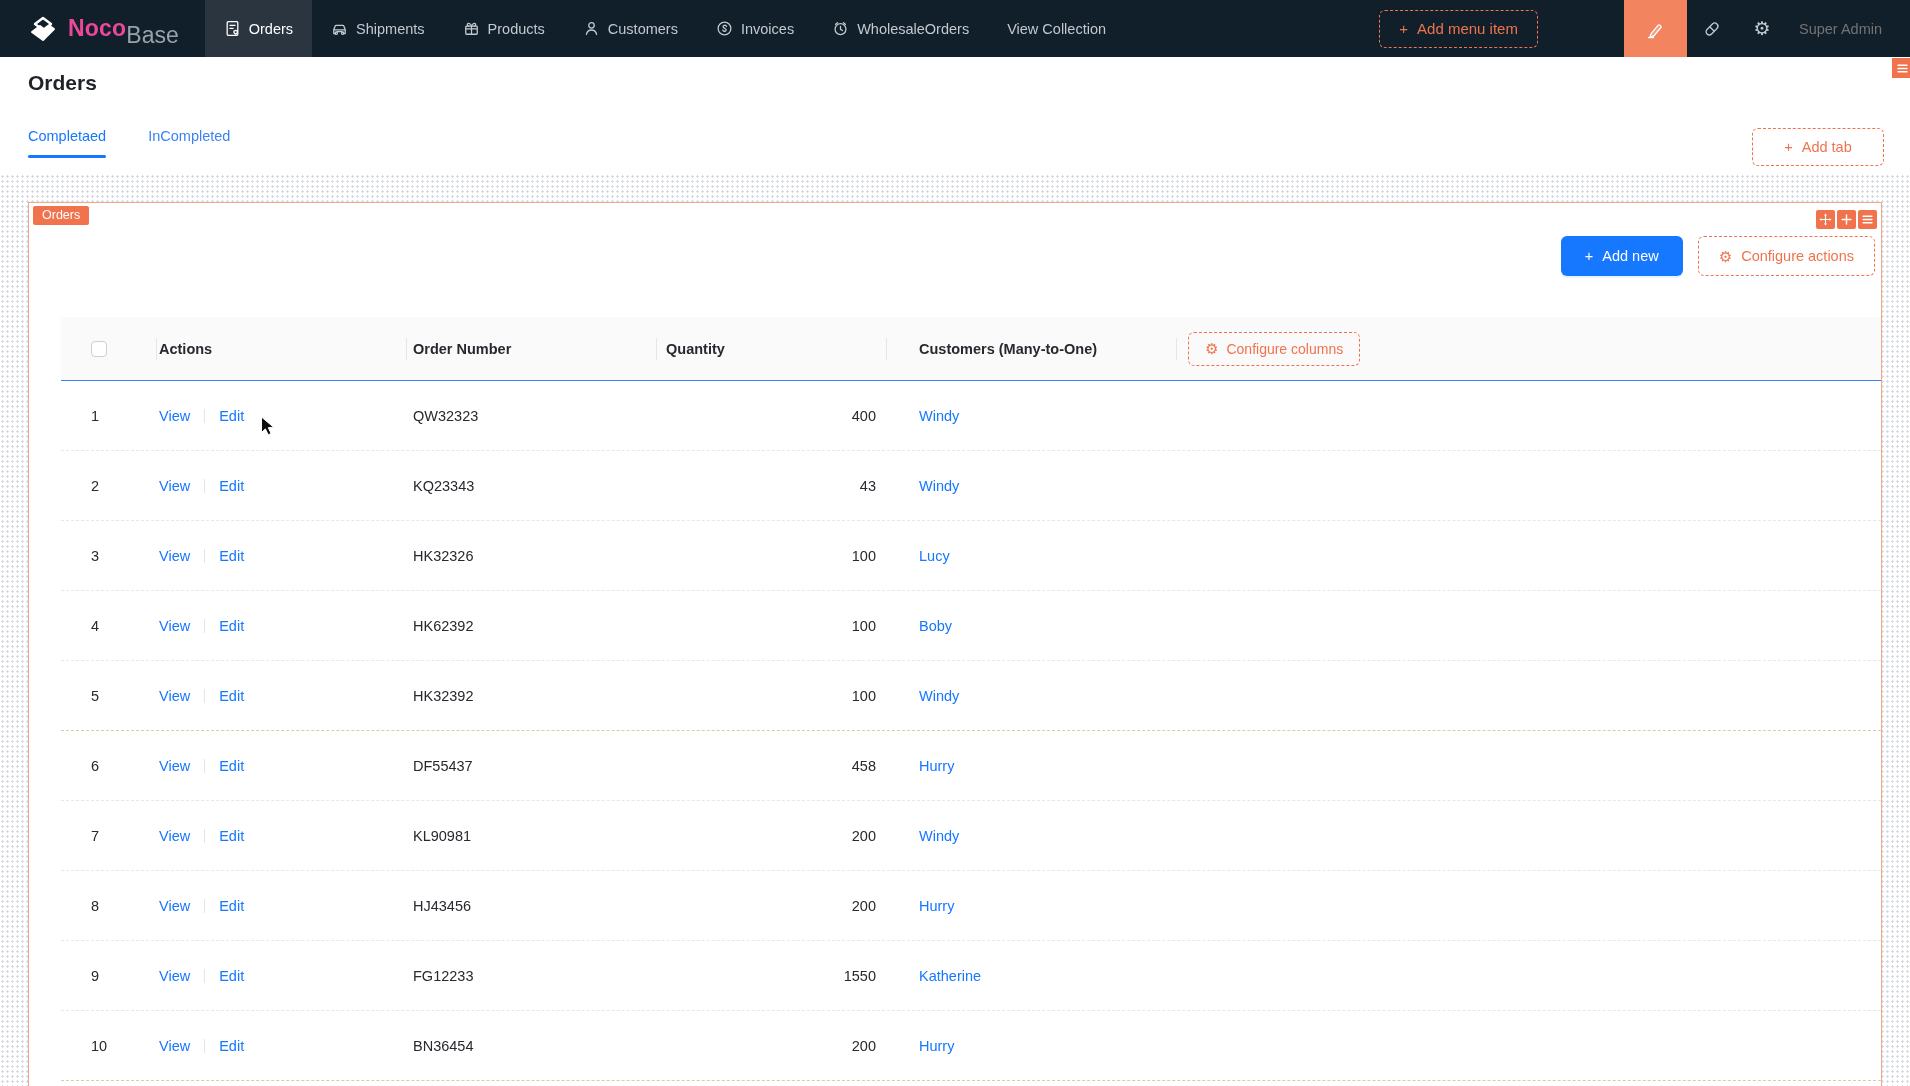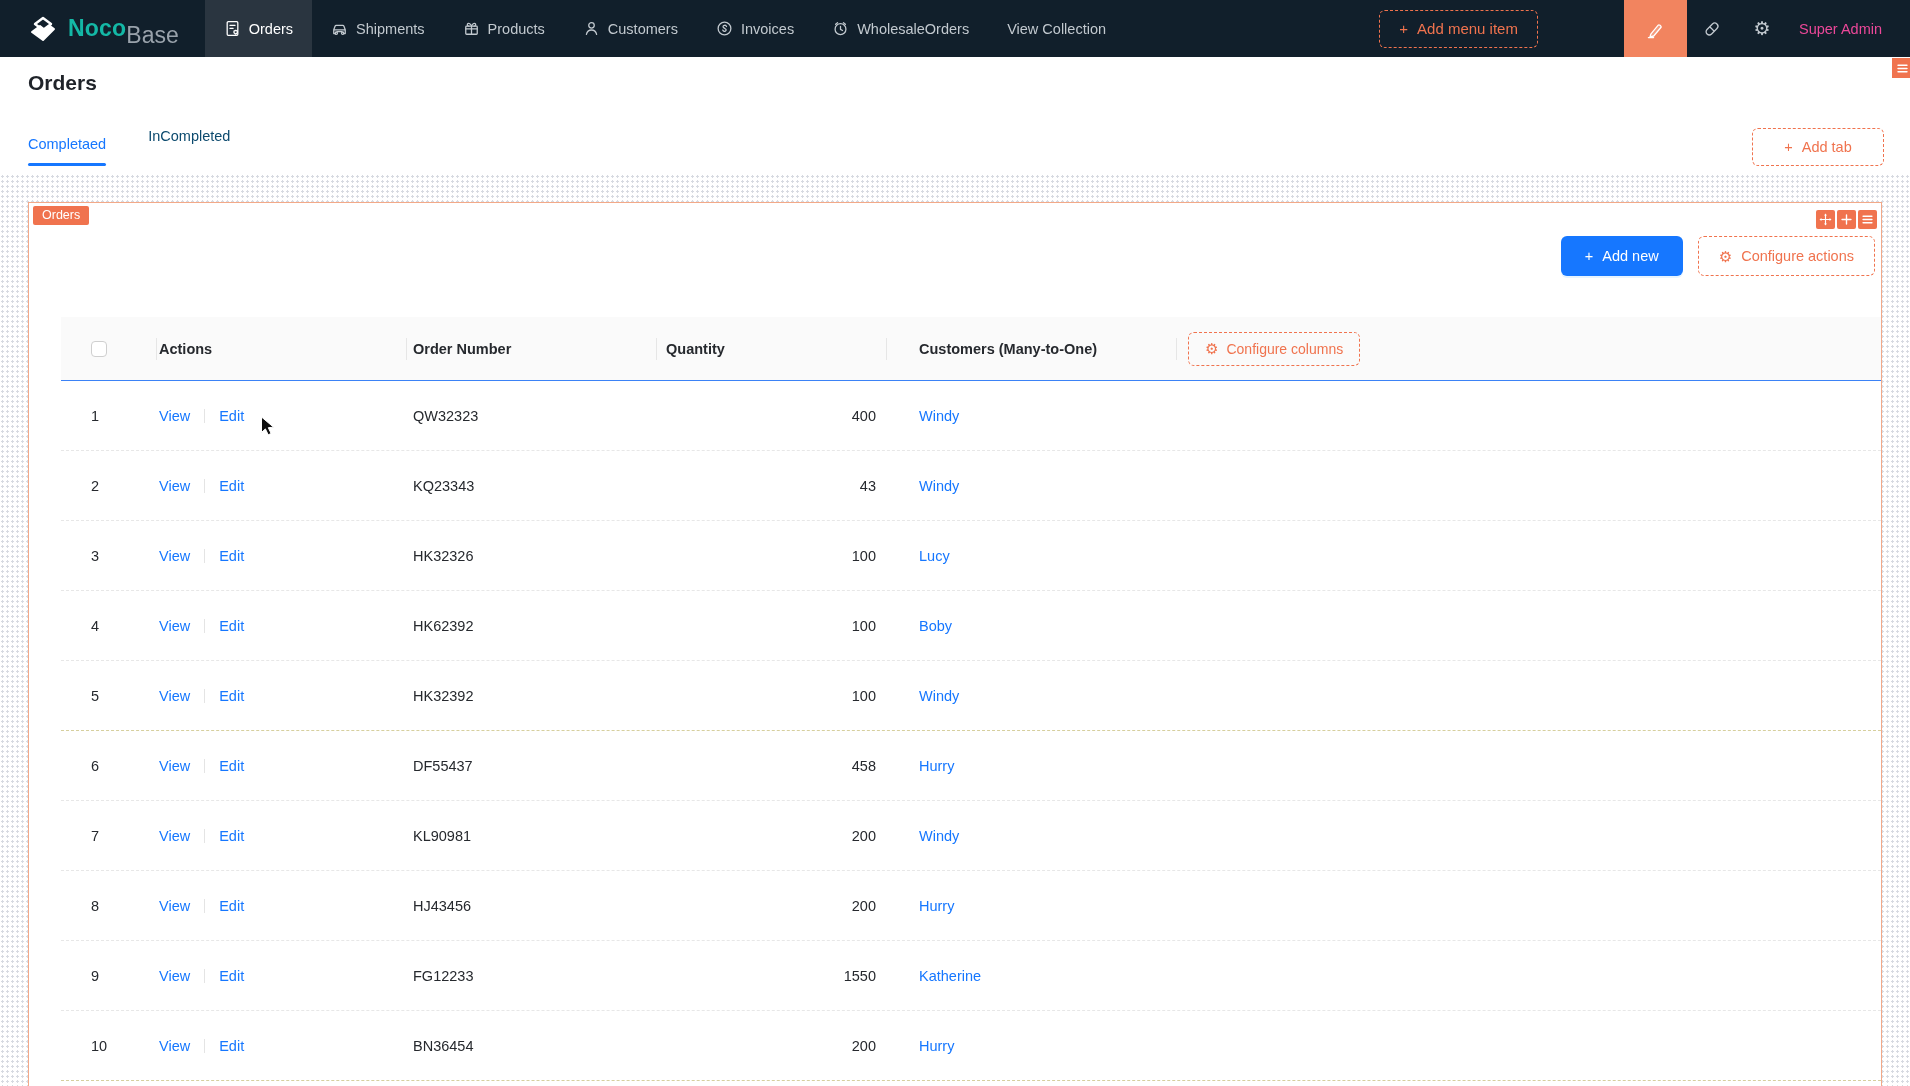--- a/index.html
+++ b/index.html
@@ -4,41 +4,41 @@
 <style>
   * { margin:0; padding:0; box-sizing:border-box; }
   html,body { width:1910px; height:1086px; overflow:hidden;
     font-family:"Liberation Sans","DejaVu Sans",sans-serif; background:#fff; color:#26292e; }
 
   
   .navbar { position:absolute; left:0; top:0; width:1910px; height:57px;
     background:#111f2b; display:flex; align-items:stretch; }
   .logo { display:flex; align-items:center; padding:0 26px 0 28px; }
   .logo svg { margin-right:10px; }
-  .logo .noco { color:#14b8a6; font-weight:800; font-size:23px; letter-spacing:.2px; }
+  .logo .noco { color:#ec4899; font-weight:800; font-size:23px; letter-spacing:.2px; }
   .logo .base { color:#99a2ab; font-weight:300; font-size:23px;margin-top:13px; }
   .nav-menu { display:flex; align-items:stretch; }
   .nav-item { display:flex; align-items:center; gap:8px; padding:0 19px;
     color:#c2c9cf; font-size:14.5px; cursor:pointer; white-space:nowrap; }
   .nav-item.active { background:#2a3540; color:#fff; }
   .nav-item svg { flex:0 0 auto; }
   .nav-right { margin-left:auto; display:flex; align-items:center; }
   .add-menu-item { height:38px; margin-right:86px; padding:0 19px; display:flex; align-items:center; gap:9px;
     border:1px dashed #f0734e; border-radius:6px; color:#f0734e; font-size:15px; cursor:pointer; background:transparent; }
   .editor-btn { width:63px; height:57px; background:#f2845f; display:flex; align-items:center; justify-content:center; cursor:pointer; }
   .icon-btn { width:50px; height:57px; display:flex; align-items:center; justify-content:center; color:#c2c9cf; cursor:pointer; }
   .gear-glyph { font-size:19px; line-height:1; }
-  .user-name { color:#ec4899; font-size:14.5px; padding:0 28px 0 12px; cursor:pointer; }
+  .user-name { color:#737373; font-size:14.5px; padding:0 28px 0 12px; cursor:pointer; }
 
   
   .page-header { position:absolute; left:0; top:57px; width:1910px; height:117px; background:#fff; }
   .page-title { position:absolute; left:28px; top:14px; font-size:21px; font-weight:700; color:#1f2329; }
   .tabs { position:absolute; left:28px; top:71px; display:flex; gap:42px; }
-  .tab { font-size:14.5px; color:#0c4a6e; padding-bottom:14px; position:relative; cursor:pointer; }
-  .tab.active { color:#1677ff; font-weight:500;margin-top:8px; }
+  .tab { font-size:14.5px; color:#3b82f6; padding-bottom:14px; position:relative; cursor:pointer; }
+  .tab.active { color:#1677ff; font-weight:500; }
   .tab.active::after { content:""; position:absolute; left:0; right:0; bottom:0; height:3px; background:#1677ff; border-radius:2px; }
   .add-tab { position:absolute; right:26px; top:71px; height:38px; width:132px;
     display:flex; align-items:center; justify-content:center; gap:9px;
     border:1px dashed #f0734e; border-radius:6px; color:#f0734e; font-size:14.5px; background:#fff; cursor:pointer; }
   .page-drag { position:absolute; right:-2px; top:1px; width:20px; height:20px; background:#f0734e;
     display:flex; align-items:center; justify-content:center; cursor:pointer; }
 
   
   .canvas { position:absolute; left:0; top:174px; width:1910px; height:912px;
     background:#fff;

